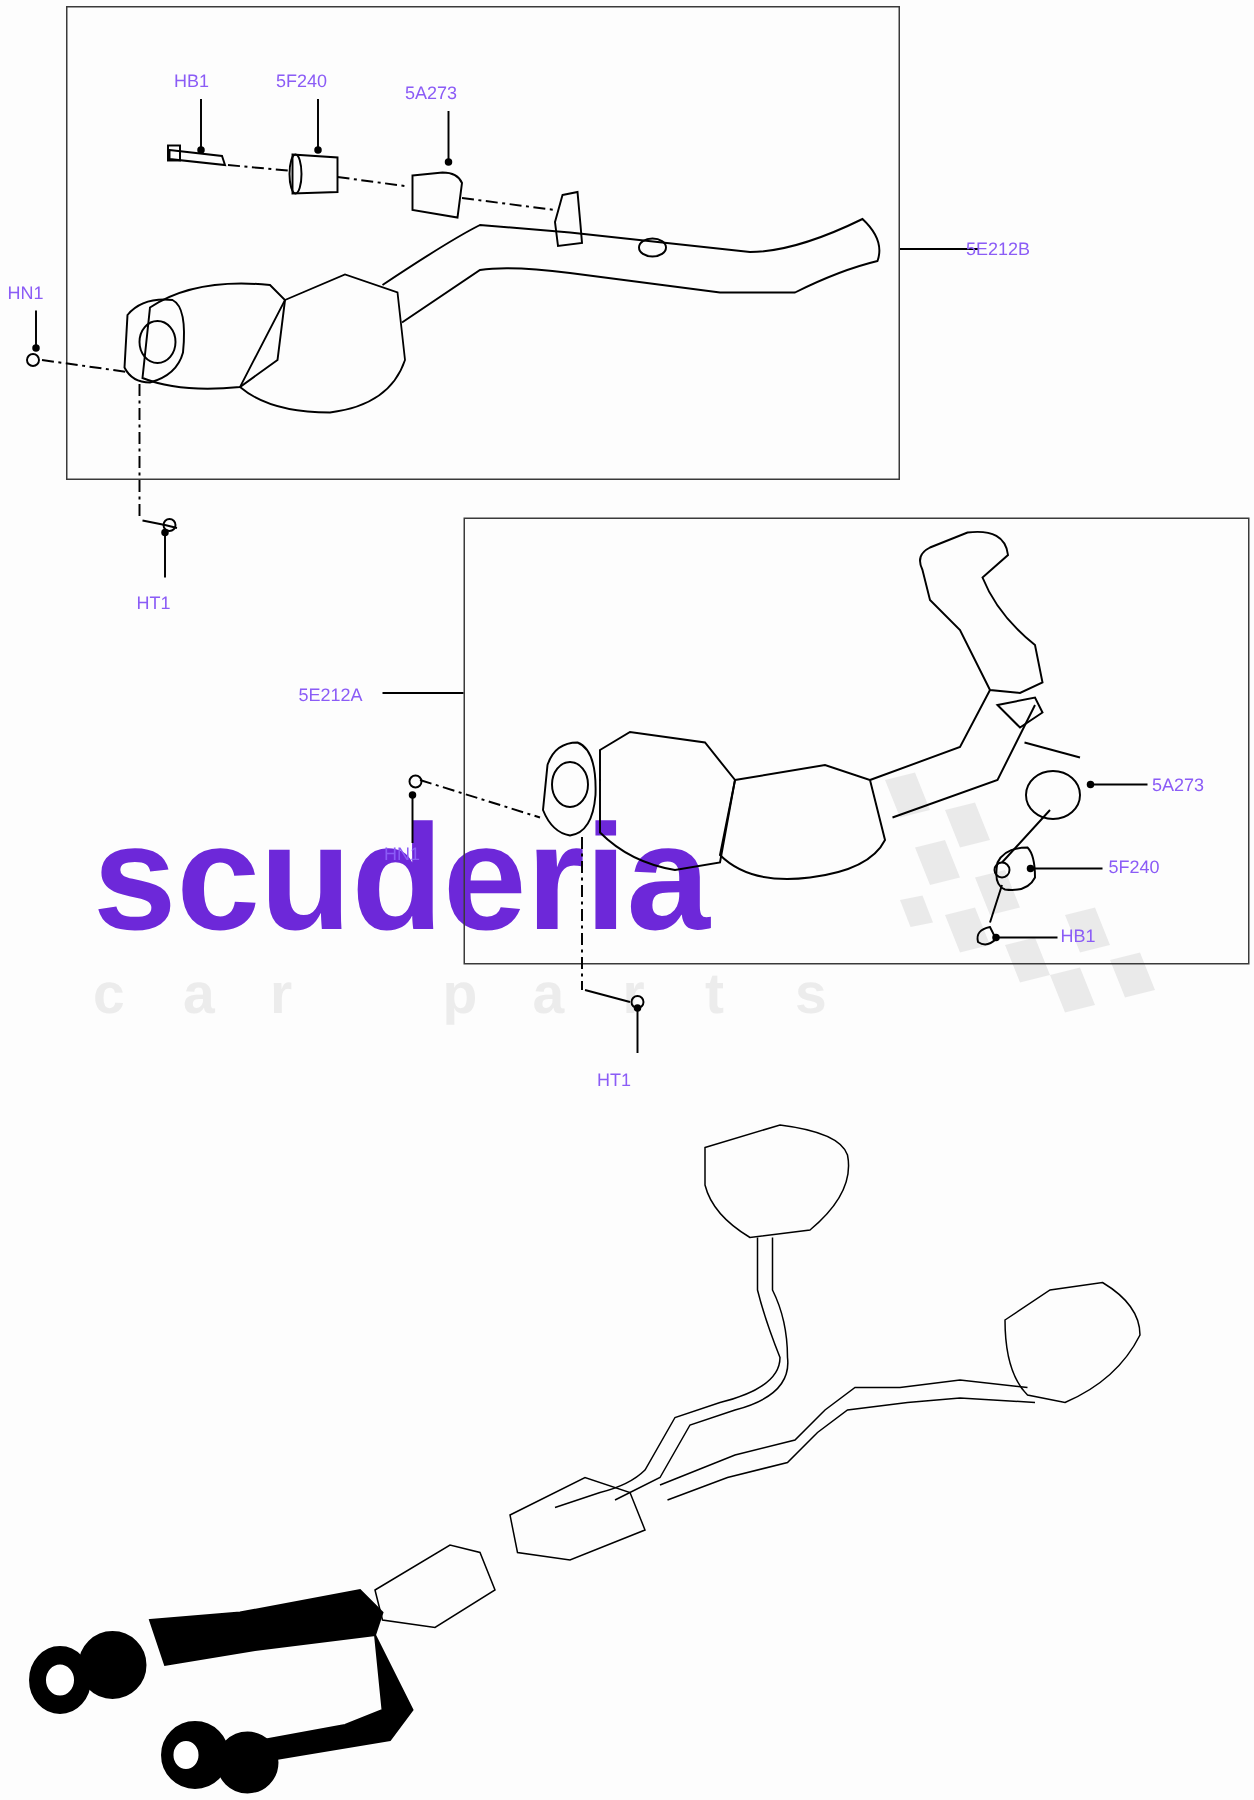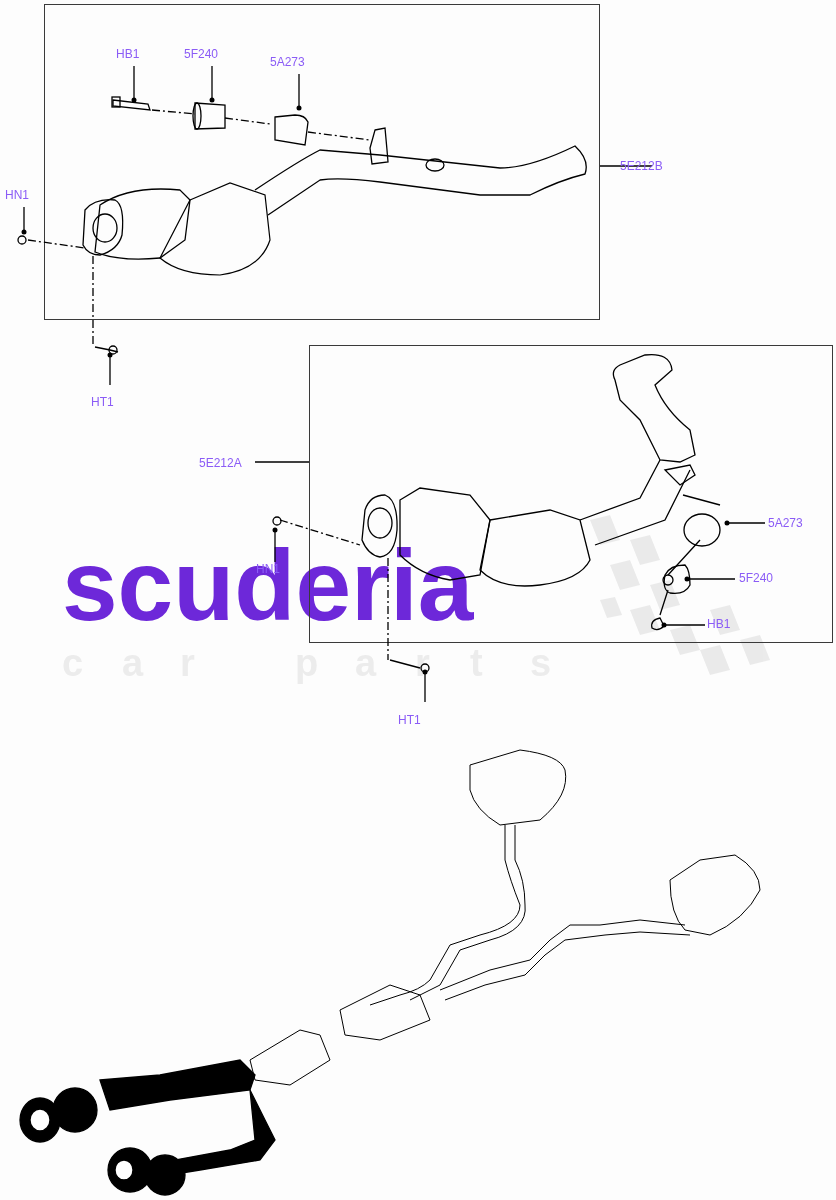--- a/index.html
+++ b/index.html
@@ -158,20 +158,20 @@
     <ellipse cx="40" cy="1120" rx="10" ry="11"></ellipse>
     <ellipse cx="124" cy="1170" rx="9" ry="10"></ellipse>
   </g>
 </svg>
 
 <div class="callout" style="left:116px;top:48px;">HB1</div>
 <div class="callout" style="left:184px;top:48px;">5F240</div>
 <div class="callout" style="left:270px;top:56px;">5A273</div>
 <div class="callout" style="left:5px;top:189px;">HN1</div>
 <div class="callout" style="left:91px;top:396px;">HT1</div>
-<div class="callout" style="left:620px;top:160px;">5E212B</div>
+<div class="callout" style="left:644px;top:160px;">5E212B</div>
 
 <div class="callout" style="left:199px;top:457px;">5E212A</div>
 <div class="callout" style="left:768px;top:517px;">5A273</div>
 <div class="callout" style="left:739px;top:572px;">5F240</div>
 <div class="callout" style="left:707px;top:618px;">HB1</div>
 <div class="callout" style="left:256px;top:563px;">HN1</div>
 <div class="callout" style="left:398px;top:714px;">HT1</div>
 
 </body></html>

